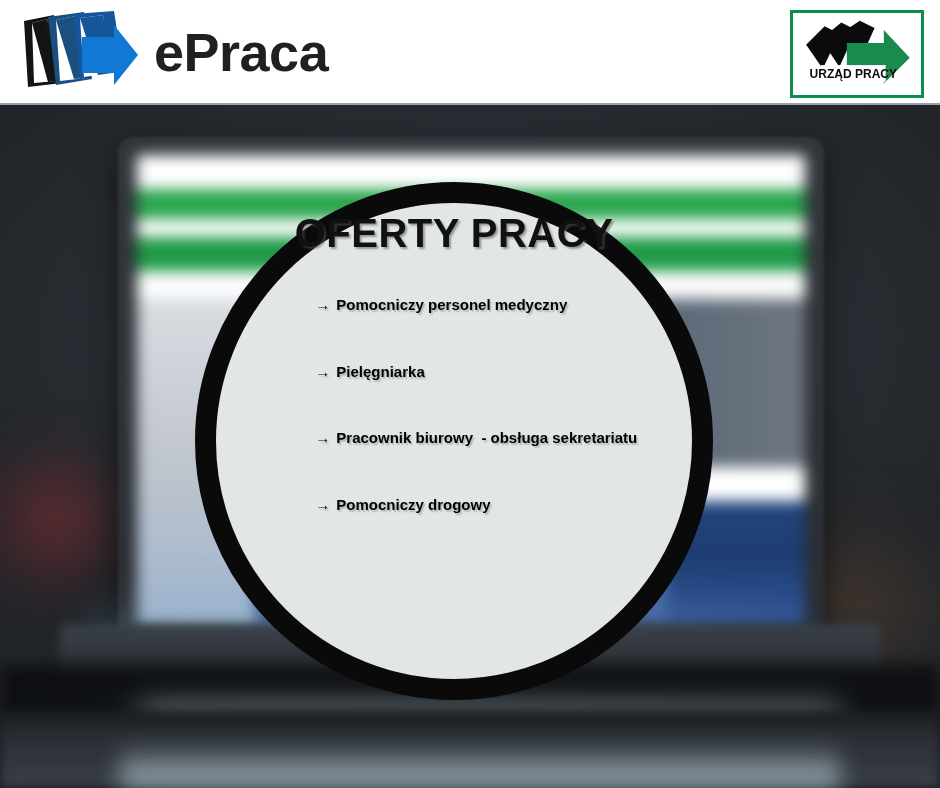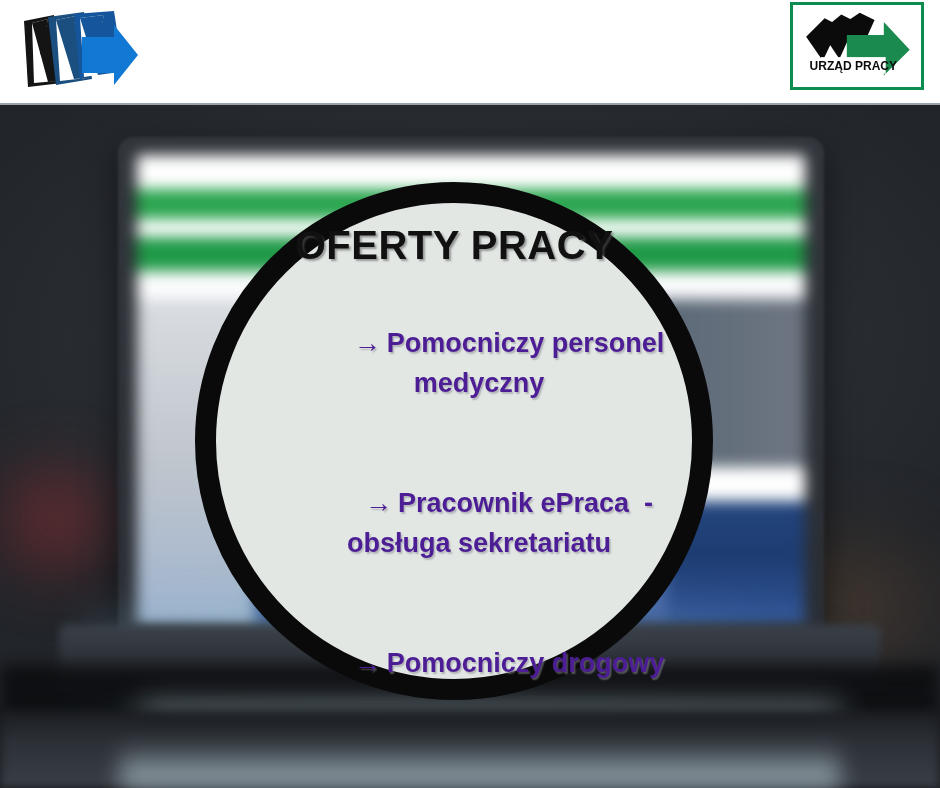--- a/index.html
+++ b/index.html
@@ -46,21 +46,21 @@
     color:#231f20;
     letter-spacing:-0.5px;
     line-height:1;
     margin-left:14px;
     white-space:nowrap;
   }
 
   
   .agency-badge {
     position:absolute;
-    right:16px; top:2px;
+    right:16px; top:10px;
     width:134px; height:88px;
     background:#ffffff;
     border:3px solid #0d8c4f;
     padding:4px;
   }
   .agency-badge svg { display:block; width:100%; height:100%; }
 
   
   .photo {
     position:absolute; top:105px; left:0;
@@ -196,48 +196,47 @@
     position:absolute;
     left:195px; top:182px;
     width:518px; height:518px;
     border-radius:50%;
     background:#e2e7e4;
     border:21px solid #0a0a0a;
     z-index:20;
     display:flex;
     flex-direction:column;
     align-items:center;
-    padding:20px 10px 10px 10px;
+    padding:8px 10px 10px 10px;
   }
 
   .callout-title {
     font-size:40px;
     font-weight:bold;
     color:#111111;
     letter-spacing:0.5px;
     text-shadow:2px 2px 2px rgba(90,90,90,0.55);
     white-space:nowrap;
     margin-bottom:16px;
   }
 
   .offer-list {
     width:100%;
     padding:0 6px 0 34px;
     list-style:none;
   }
   .offer-item {
-    font-size:27px;
+    font-size:15px;
     font-weight:bold;
-    color:#4c1d95;
+    color:#000000;
     line-height:1.48;
     text-shadow:1.5px 1.5px 1.5px rgba(140,140,150,0.55);
     white-space:pre-wrap;
     text-indent:-22px;
     padding-left:22px;
-    text-align:center;
   }
   .offer-arrow { margin-right:6px; }
 </style>
 </head>
 <body>
 
 <div id="page">
 
   <div class="header">
 
@@ -253,20 +252,21 @@
           <polygon points="38,9 58,5 50,40 68,67 42,70" fill="#ffffff"></polygon>
           <polygon points="38,9 58,5 52,38 70,67 56,68" fill="#1b4f80"></polygon>
 
           <polygon points="56,3 96,0 100,26 62,70" fill="#15559b"></polygon>
           <polygon points="62,7 86,4 78,36 92,62 66,66" fill="#ffffff"></polygon>
           <polygon points="62,7 86,4 80,34 94,62 80,64" fill="#15559b"></polygon>
 
           <polygon points="64,26 96,26 96,14 120,44 96,74 96,62 64,62" fill="#1178d4"></polygon>
         </svg>
       </div>
+      <div class="brand-word">ePraca</div>
     </div>
 
     <div class="agency-badge">
       <svg viewBox="0 0 126 80" xmlns="http://www.w3.org/2000/svg">
 
         <polygon points="8,30 28,10 44,18 26,56" fill="#0b0b0b"></polygon>
         <polygon points="24,24 46,6 62,14 44,54" fill="#0b0b0b"></polygon>
         <polygon points="42,20 66,4 82,12 64,52" fill="#0b0b0b"></polygon>
 
         <polygon points="52,28 92,28 92,14 120,44 92,72 92,58 52,58" fill="#1a8a4e"></polygon>
@@ -308,21 +308,24 @@
 
   <div class="callout">
 
     <div class="callout-title">OFERTY PRACY</div>
 
     <ul class="offer-list">
       <li class="offer-item">
         <span class="offer-arrow">→</span><span>Pomocniczy personel medyczny</span>
       </li>
       <li class="offer-item">
-        <span class="offer-arrow">→</span><span>Pracownik ePraca  - obsługa sekretariatu</span>
+        <span class="offer-arrow">→</span><span>Pielęgniarka</span>
+      </li>
+      <li class="offer-item">
+        <span class="offer-arrow">→</span><span>Pracownik biurowy  - obsługa sekretariatu</span>
       </li>
       <li class="offer-item">
         <span class="offer-arrow">→</span><span>Pomocniczy drogowy</span>
       </li>
     </ul>
 
   </div>
 
 </div>
 

